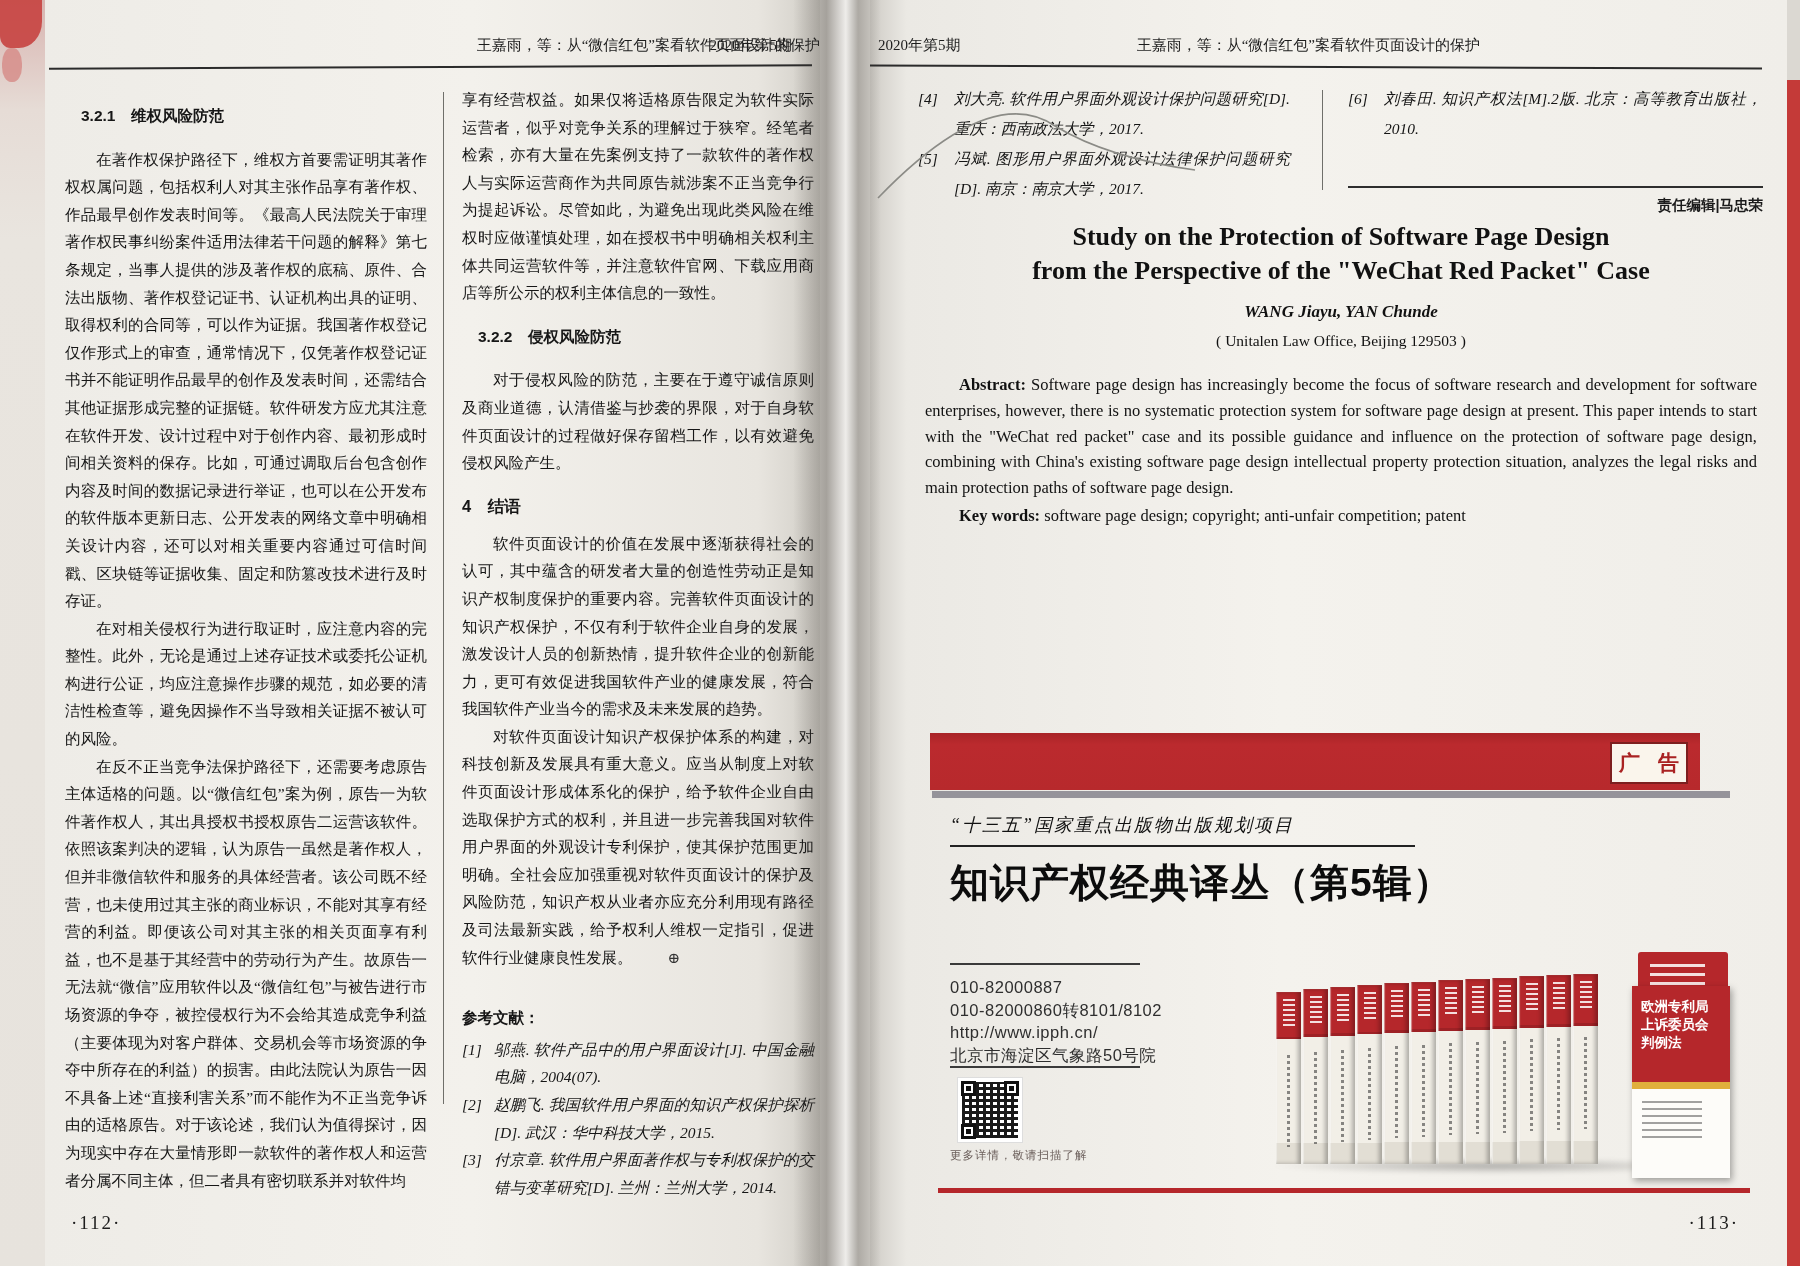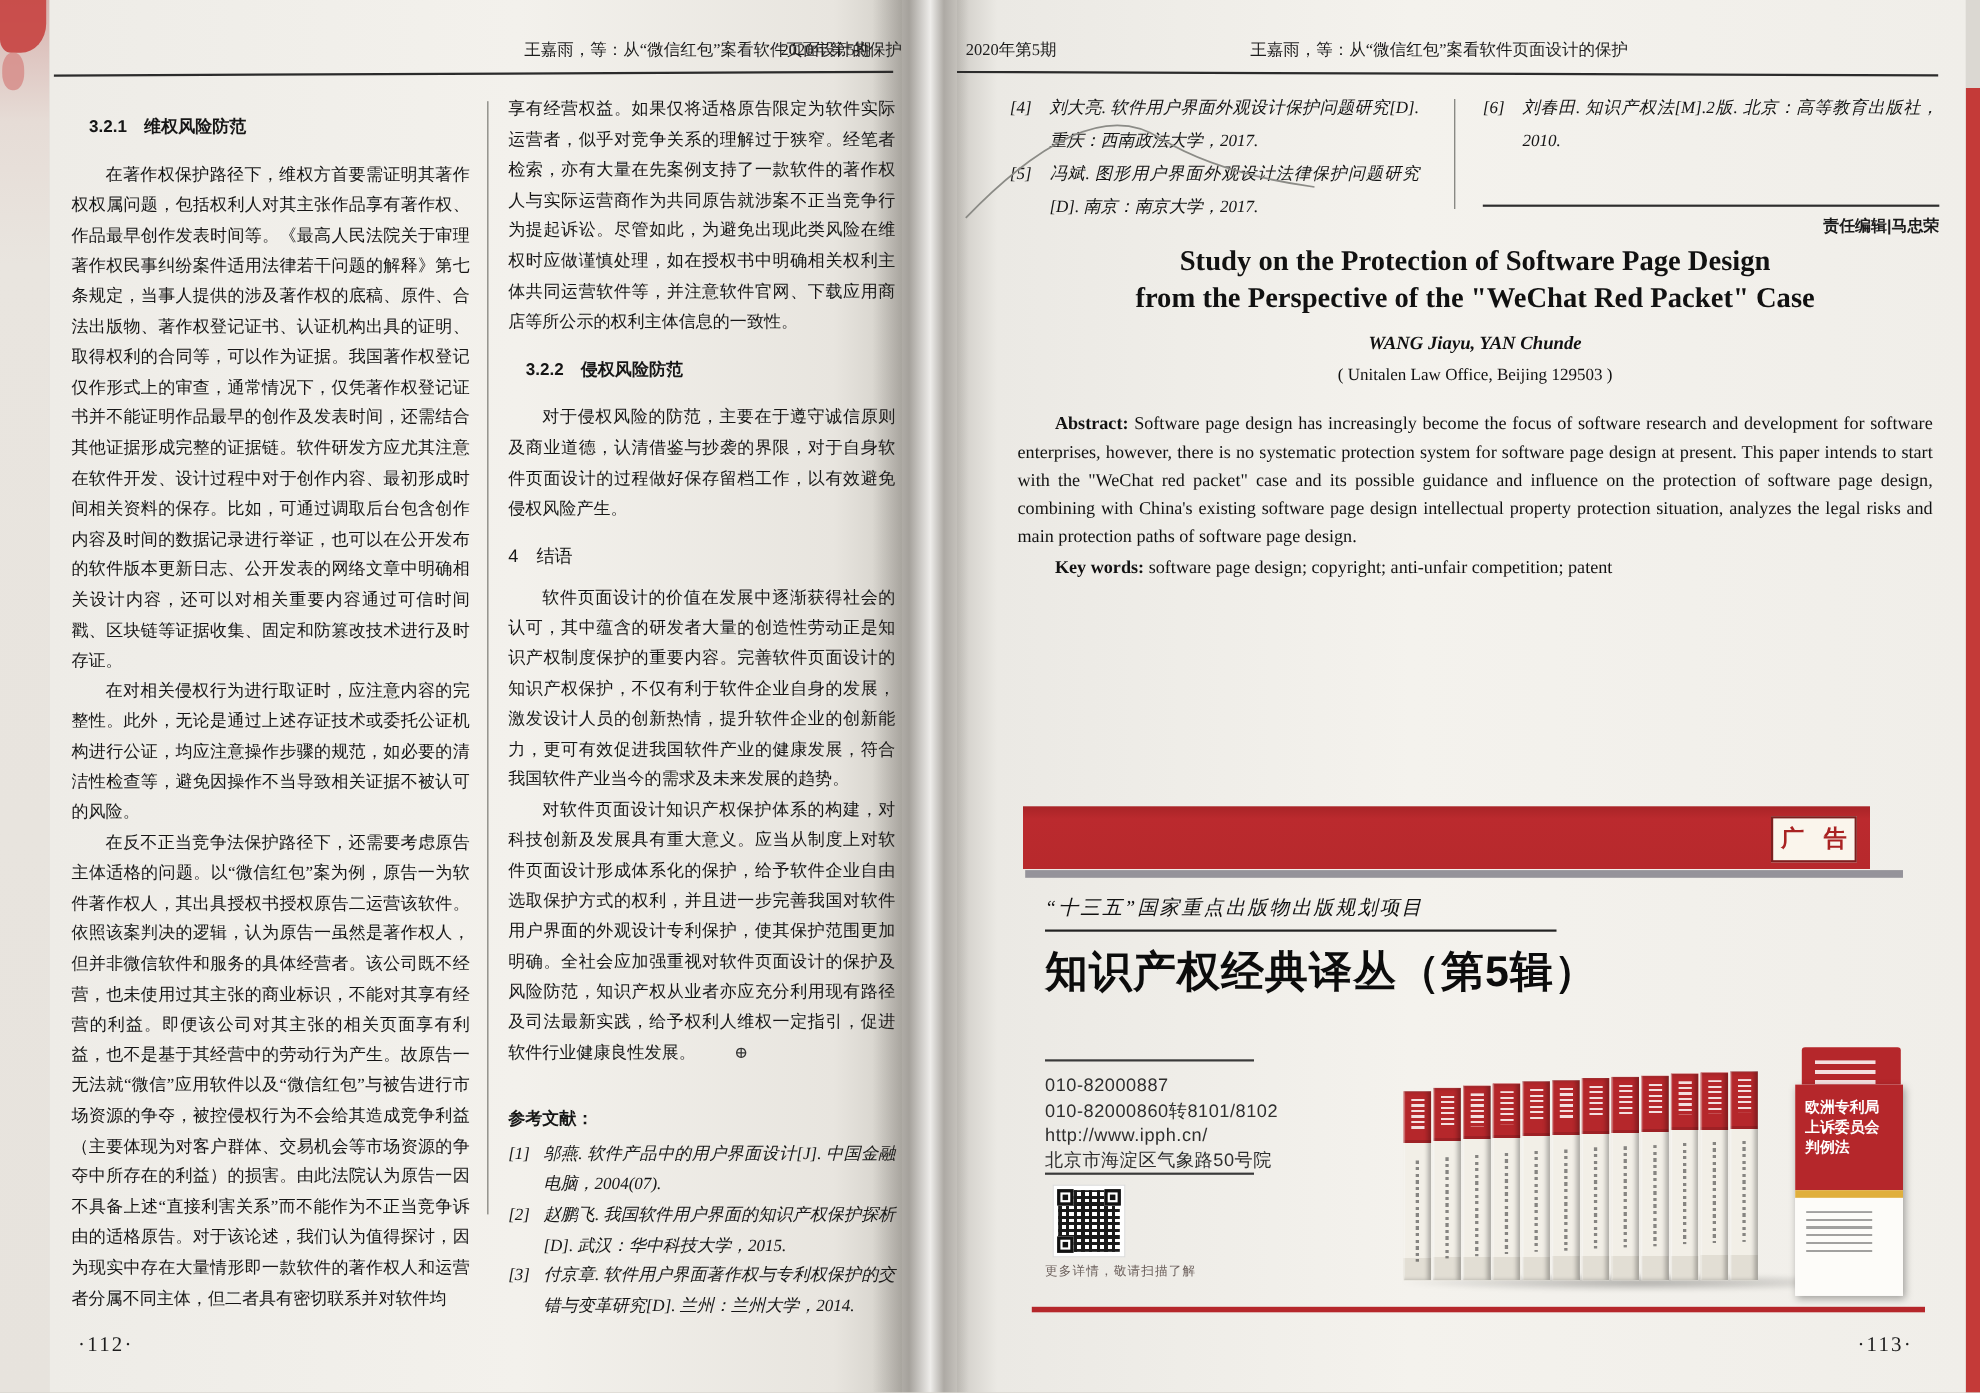--- a/index.html
+++ b/index.html
@@ -33,21 +33,21 @@
   .head-rule{position:absolute;top:66px;height:2px;background:#2b2b2b;}
   .page-left .head-rule{left:4px;right:8px;transform:rotate(-0.25deg);}
   .page-right .head-rule{left:0;right:25px;transform:rotate(0.2deg);}
   
   .col{position:absolute;text-align:justify;text-justify:inter-ideograph;font-size:15.5px;line-height:27.6px;color:#161616;}
   .col1{left:20px;top:86px;width:362px;}
   .col2{left:417px;top:86px;width:352px;}
   .col p{margin:0;text-indent:2em;}
   .col p.noindent{text-indent:0;}
   .sub-head{font-family:"Liberation Sans","DejaVu Sans",sans-serif;font-weight:700;font-size:15.5px;margin:16px;line-height:27.6px;}
-  .sec-head{font-family:"Liberation Sans","DejaVu Sans",sans-serif;font-weight:400;font-size:16.5px;margin:16px 0 10px;line-height:27px;}
+  .sec-head{font-family:"Liberation Sans","DejaVu Sans",sans-serif;font-weight:700;font-size:16.5px;margin:16px 0 10px;line-height:27px;}
   .refs-head{font-family:"Liberation Sans","DejaVu Sans",sans-serif;font-weight:700;font-size:15.5px;margin:32px 0 4px;}
   .vdivider{position:absolute;left:398px;top:92px;width:1px;height:1012px;background:#6f6f6a;}
   .endmark{display:inline-block;margin-left:4px;font-size:15px;color:#333;}
   
   .ref{display:flex;font-style:italic;line-height:27.6px;margin:0;}
   .ref .num{flex:0 0 32px;}
   .ref .txt{flex:1;text-align:justify;}
   .page-right .ref{line-height:30px;font-size:15.5px;}
   .page-right .ref .num{flex:0 0 36px;}
   

